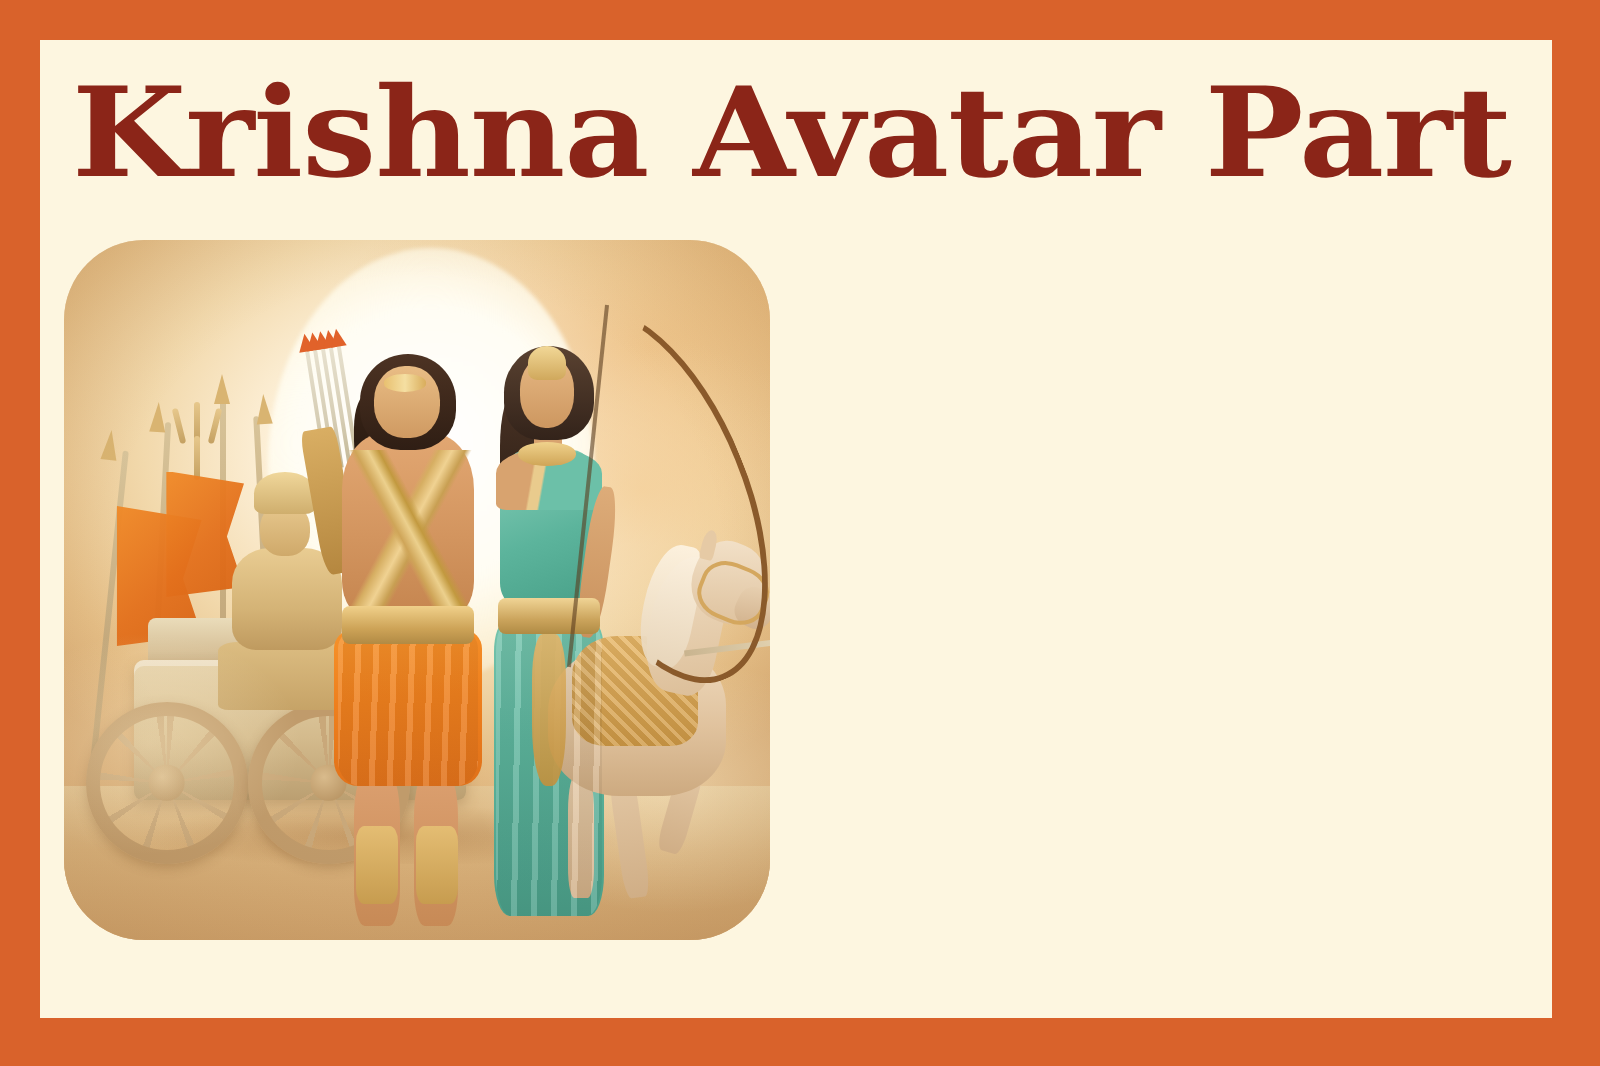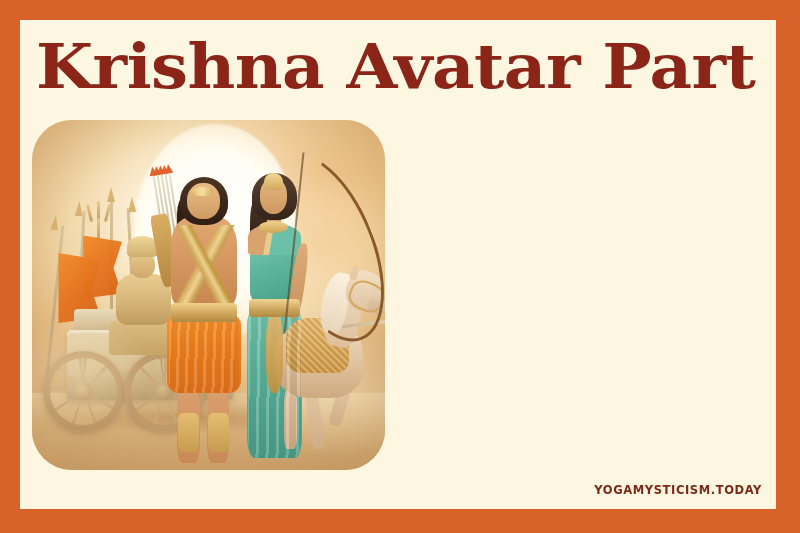--- a/index.html
+++ b/index.html
@@ -690,16 +690,15 @@
           <div class="hs-bridle"></div>
           <div class="hs-arrowline"></div>
         </div>
 
         <div class="dust"></div>
         <div class="vignette"></div>
       </div>
     </div>
 
 
-    <div class="footer">YOGAMYSTICISM.TODAY</div>
 
   </div>
 </div>
 
 </body></html>

